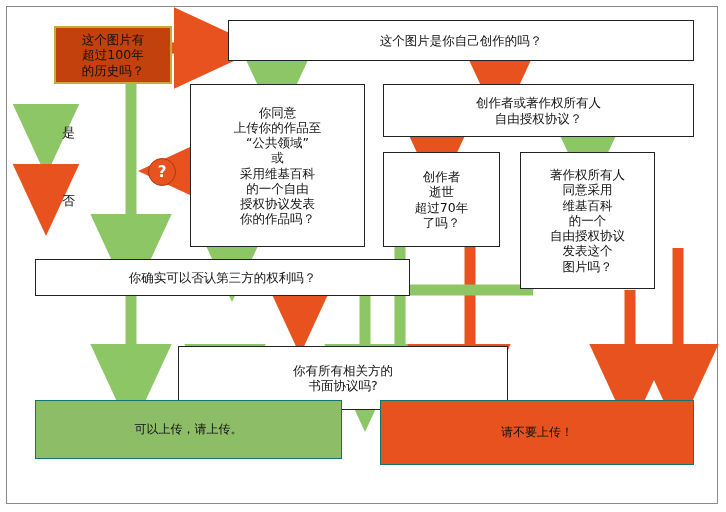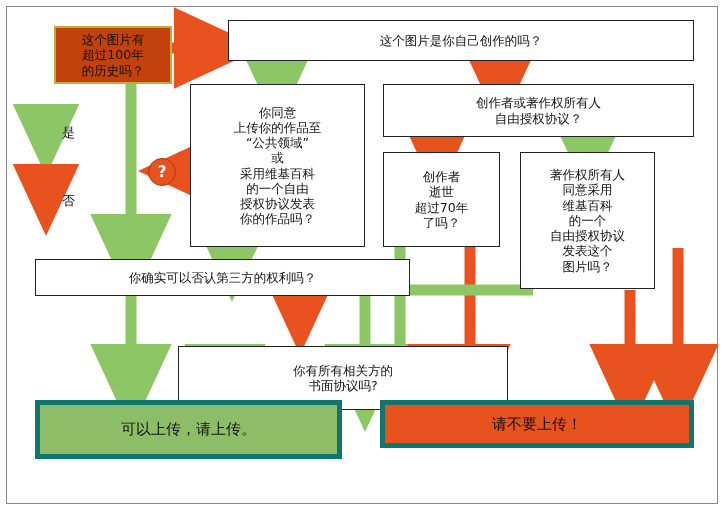--- a/index.html
+++ b/index.html
@@ -43,22 +43,22 @@
     background: #c2410c;
     border: 2px solid #caa83a;
     font-size: 12.5px;
     padding: 4px 6px;
   }
   .node.q {
     font-size: 12.5px;
     padding: 3px 5px;
   }
   .node.term {
-    border: 5px solid #0f766e;
-    font-size: 15px;
+    border: 1px solid #0f766e;
+    font-size: 12px;
     font-weight: normal;
   }
   .node.term.ok { background: #8dbd66; }
   .node.term.no { background: #e8521e; }
 
   
   svg.wires {
     position: absolute;
     left: 0; top: 0;
     width: 726px;
@@ -178,14 +178,14 @@
 的一个
 自由授权协议
 发表这个
 图片吗？</div>
 
   <div class="node q" style="left:178px; top:311px; width:330px; height:64px;margin-top:35px;">你有所有相关方的
 书面协议吗?</div>
 
   <div class="node term ok" style="left:35px; top:400px; width:307px; height:59px;">可以上传，请上传。</div>
 
-  <div class="node term no" style="left:380px; top:400px; width:314px; height:48px;">请不要上传！</div>
+  <div class="node term no" style="left:380px; top:400px; width:314px; height:65px;">请不要上传！</div>
 </div>
 
 </body></html>

